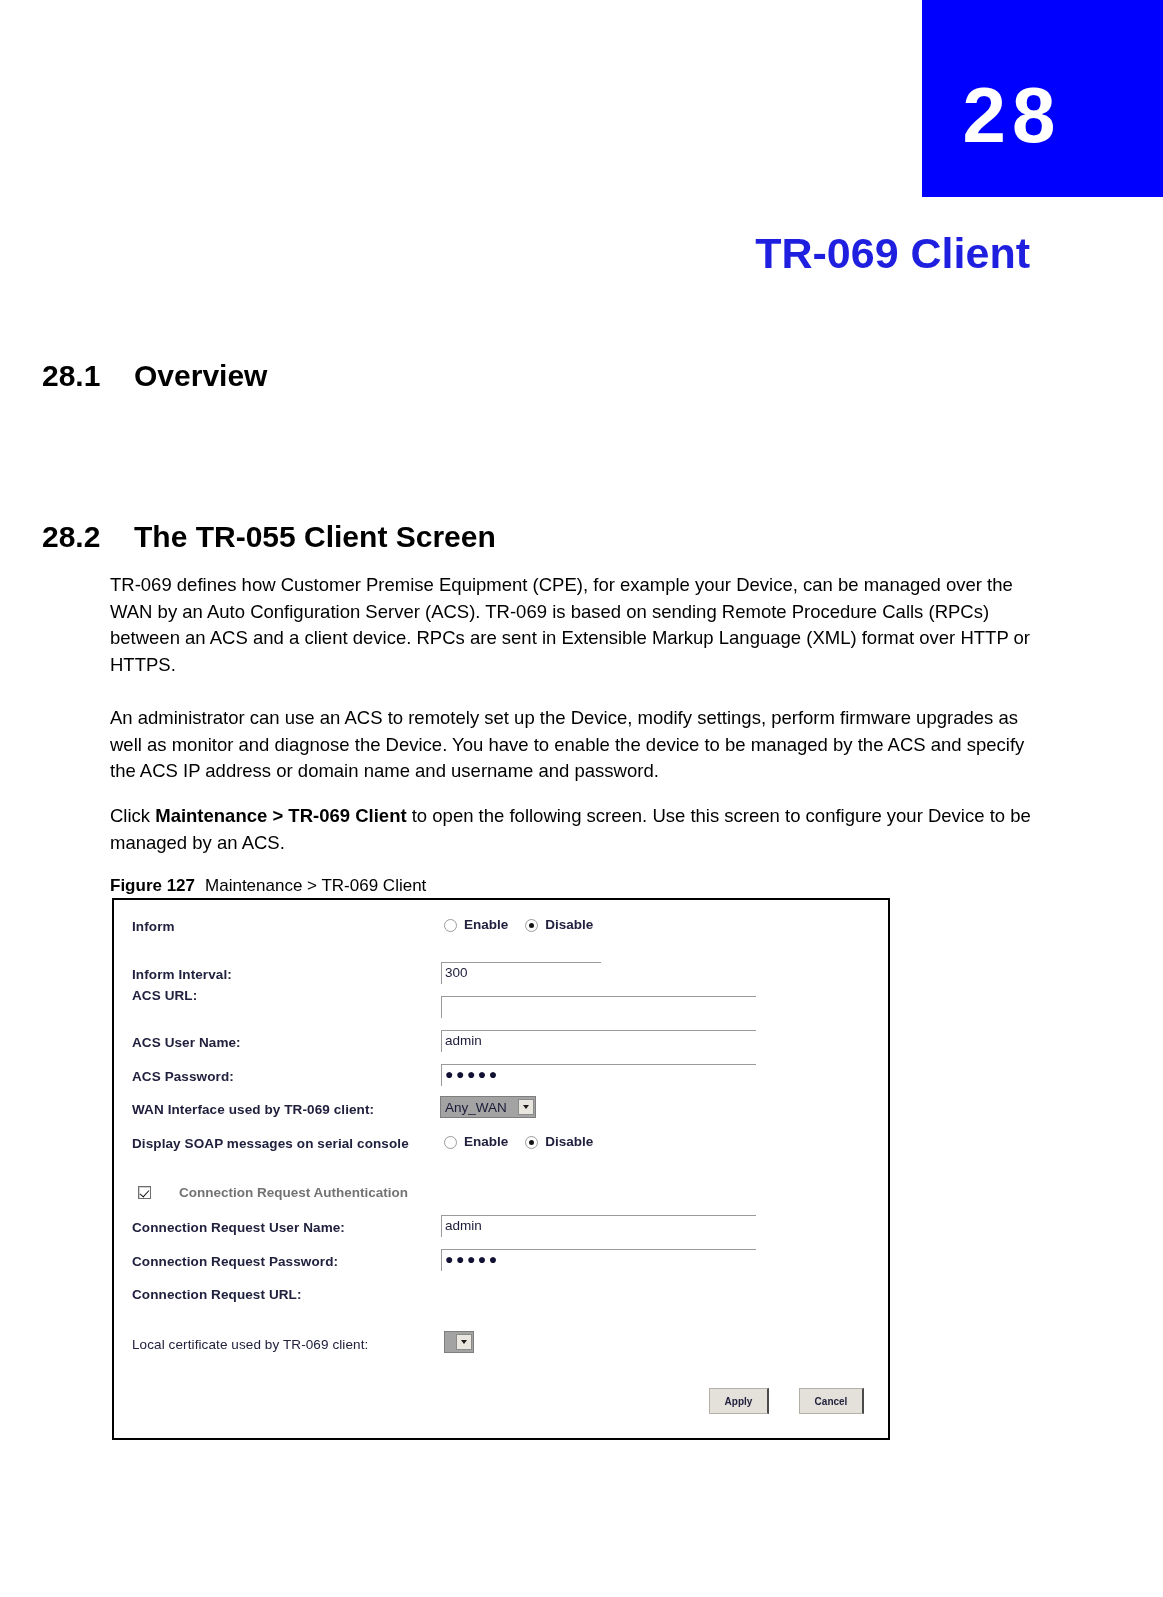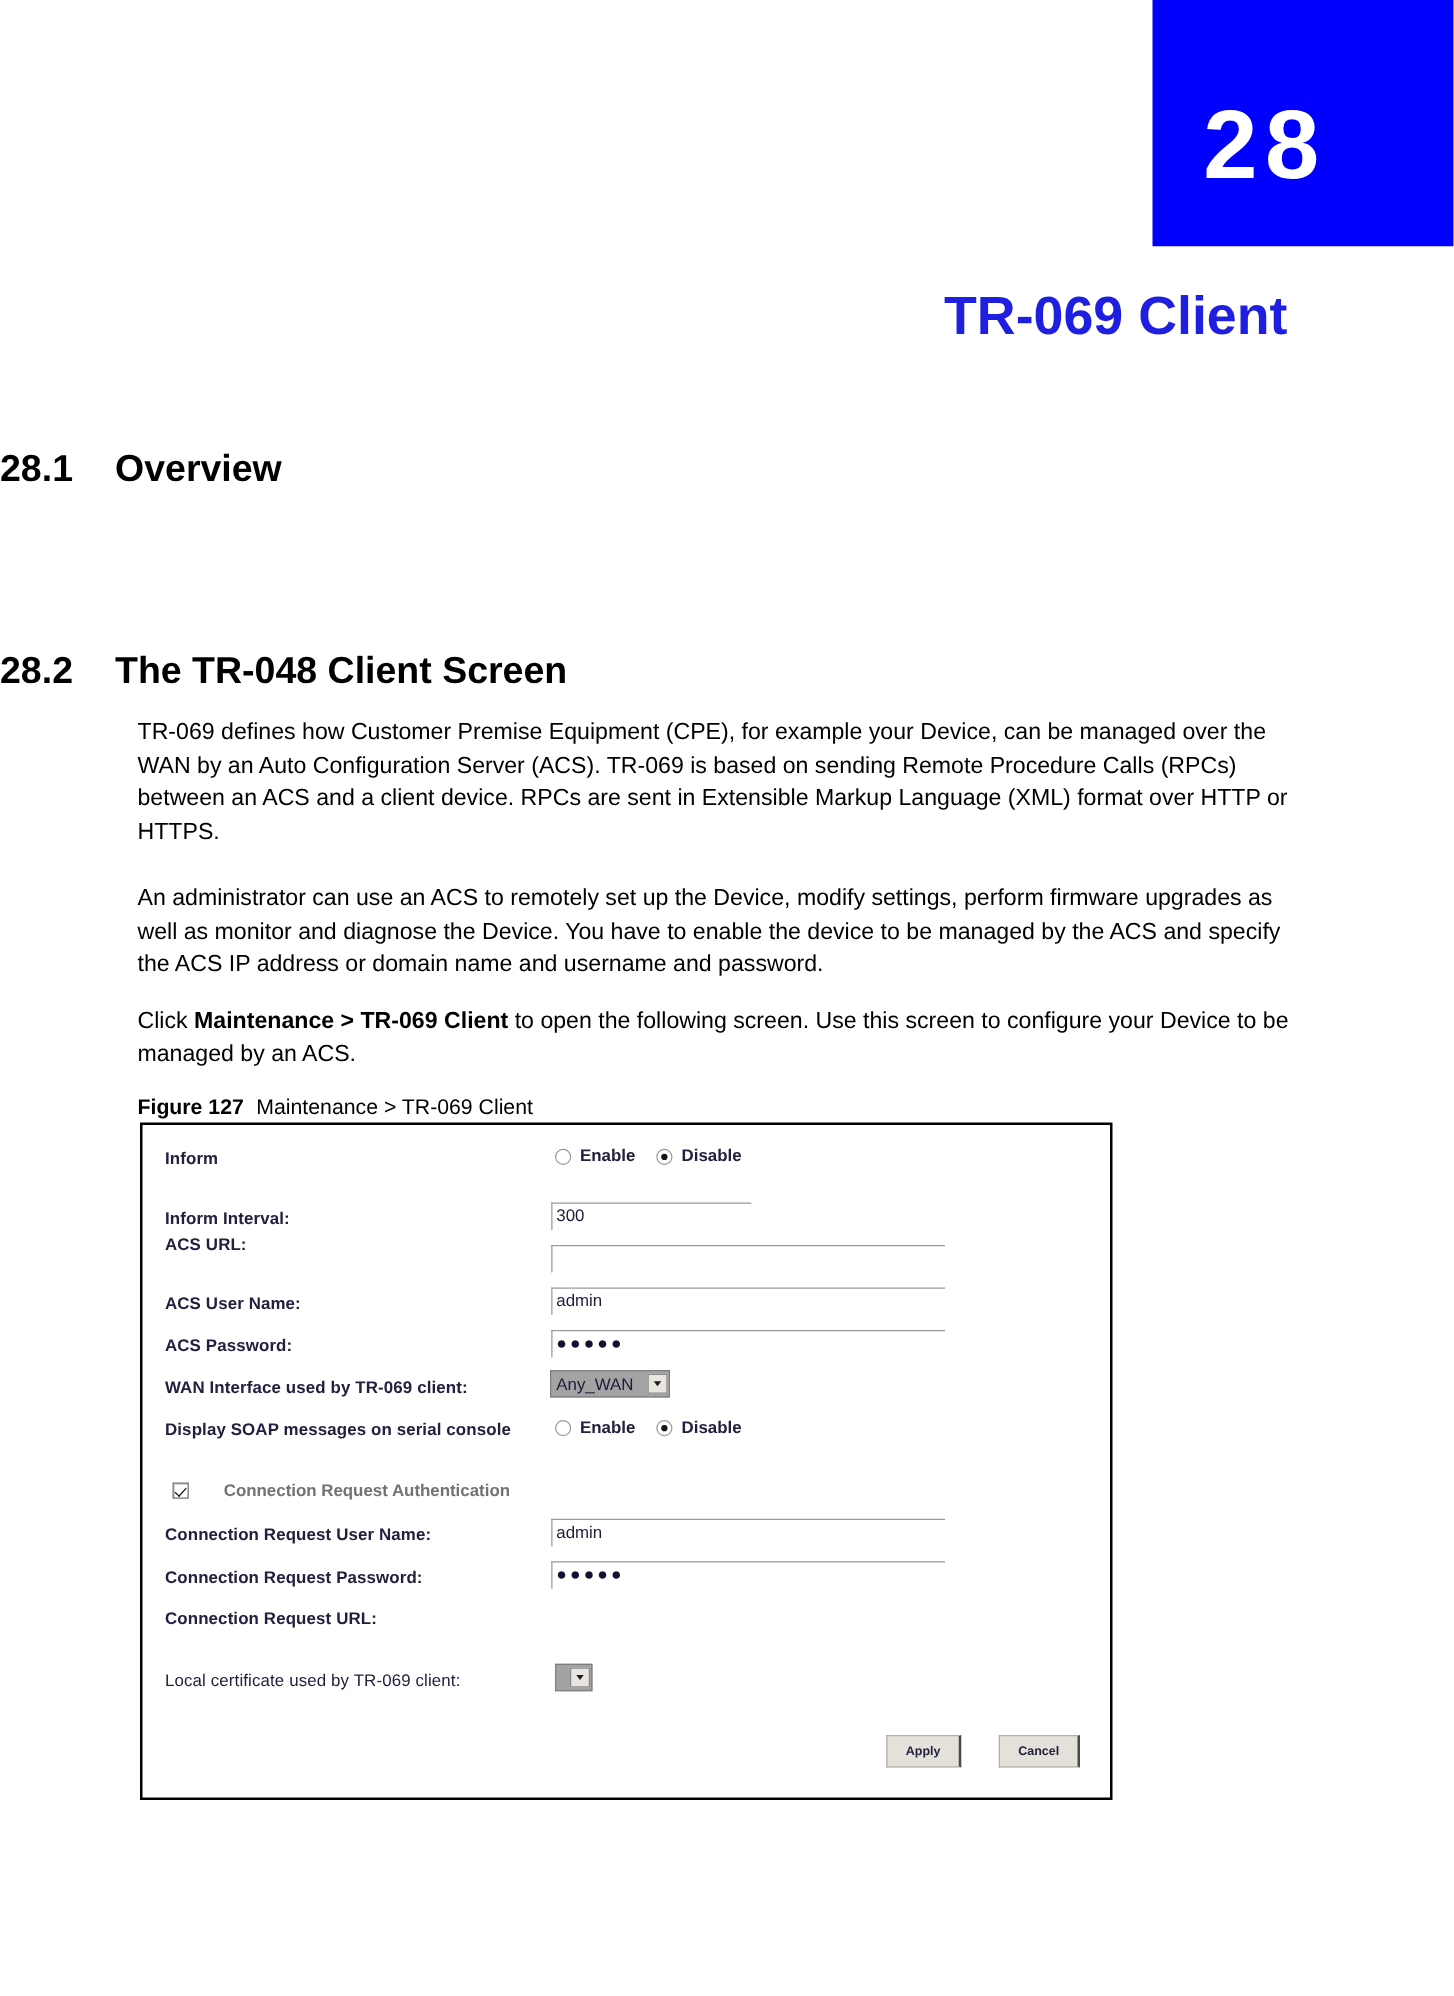--- a/index.html
+++ b/index.html
@@ -56,20 +56,21 @@
   
   .h2 {
     position: absolute;
     left: 0;
     font-family: "Liberation Sans", sans-serif;
     font-weight: bold;
     font-size: 30px;
     line-height: 36px;
     color: #000000;
     white-space: nowrap;
+    padding-left: 42px;
   }
   .h2 .num {
     display: inline-block;
     min-width: 92px;
   }
 
   
   .body-block {
     position: absolute;
     left: 110px;
@@ -321,21 +322,21 @@
   <div class="chapter-tab"></div>
   <div class="chapter-number">28</div>
   <div class="chapter-title">TR-069 Client</div>
 
   <div class="h2" style="top:358px;">
     <span class="num">28.1</span><span>Overview</span>
   </div>
 
 
   <div class="h2" style="top:519px;">
-    <span class="num">28.2</span><span>The TR-048 Client Screen</span>
+    <span class="num">28.2</span><span>The TR-055 Client Screen</span>
   </div>
 
   <div class="body-block" style="top:559px;margin-top:13px;">TR-069 defines how Customer Premise Equipment (CPE), for example your Device, can be managed over the WAN by an Auto Configuration Server (ACS). TR-069 is based on sending Remote Procedure Calls (RPCs) between an ACS and a client device. RPCs are sent in Extensible Markup Language (XML) format over HTTP or HTTPS.</div>
 
   <div class="body-block" style="top:705px;">An administrator can use an ACS to remotely set up the Device, modify settings, perform firmware upgrades as well as monitor and diagnose the Device. You have to enable the device to be managed by the ACS and specify the ACS IP address or domain name and username and password.</div>
 
   <div class="body-block" style="top:803px;"><span>Click </span><b>Maintenance &gt; TR-069 Client</b><span> to open the following screen. Use this screen to configure your Device to be managed by an ACS.</span></div>
 
   <div class="fig-caption">
     <span class="fig-label">Figure 127</span><span class="fig-text">Maintenance &gt; TR-069 Client</span>

